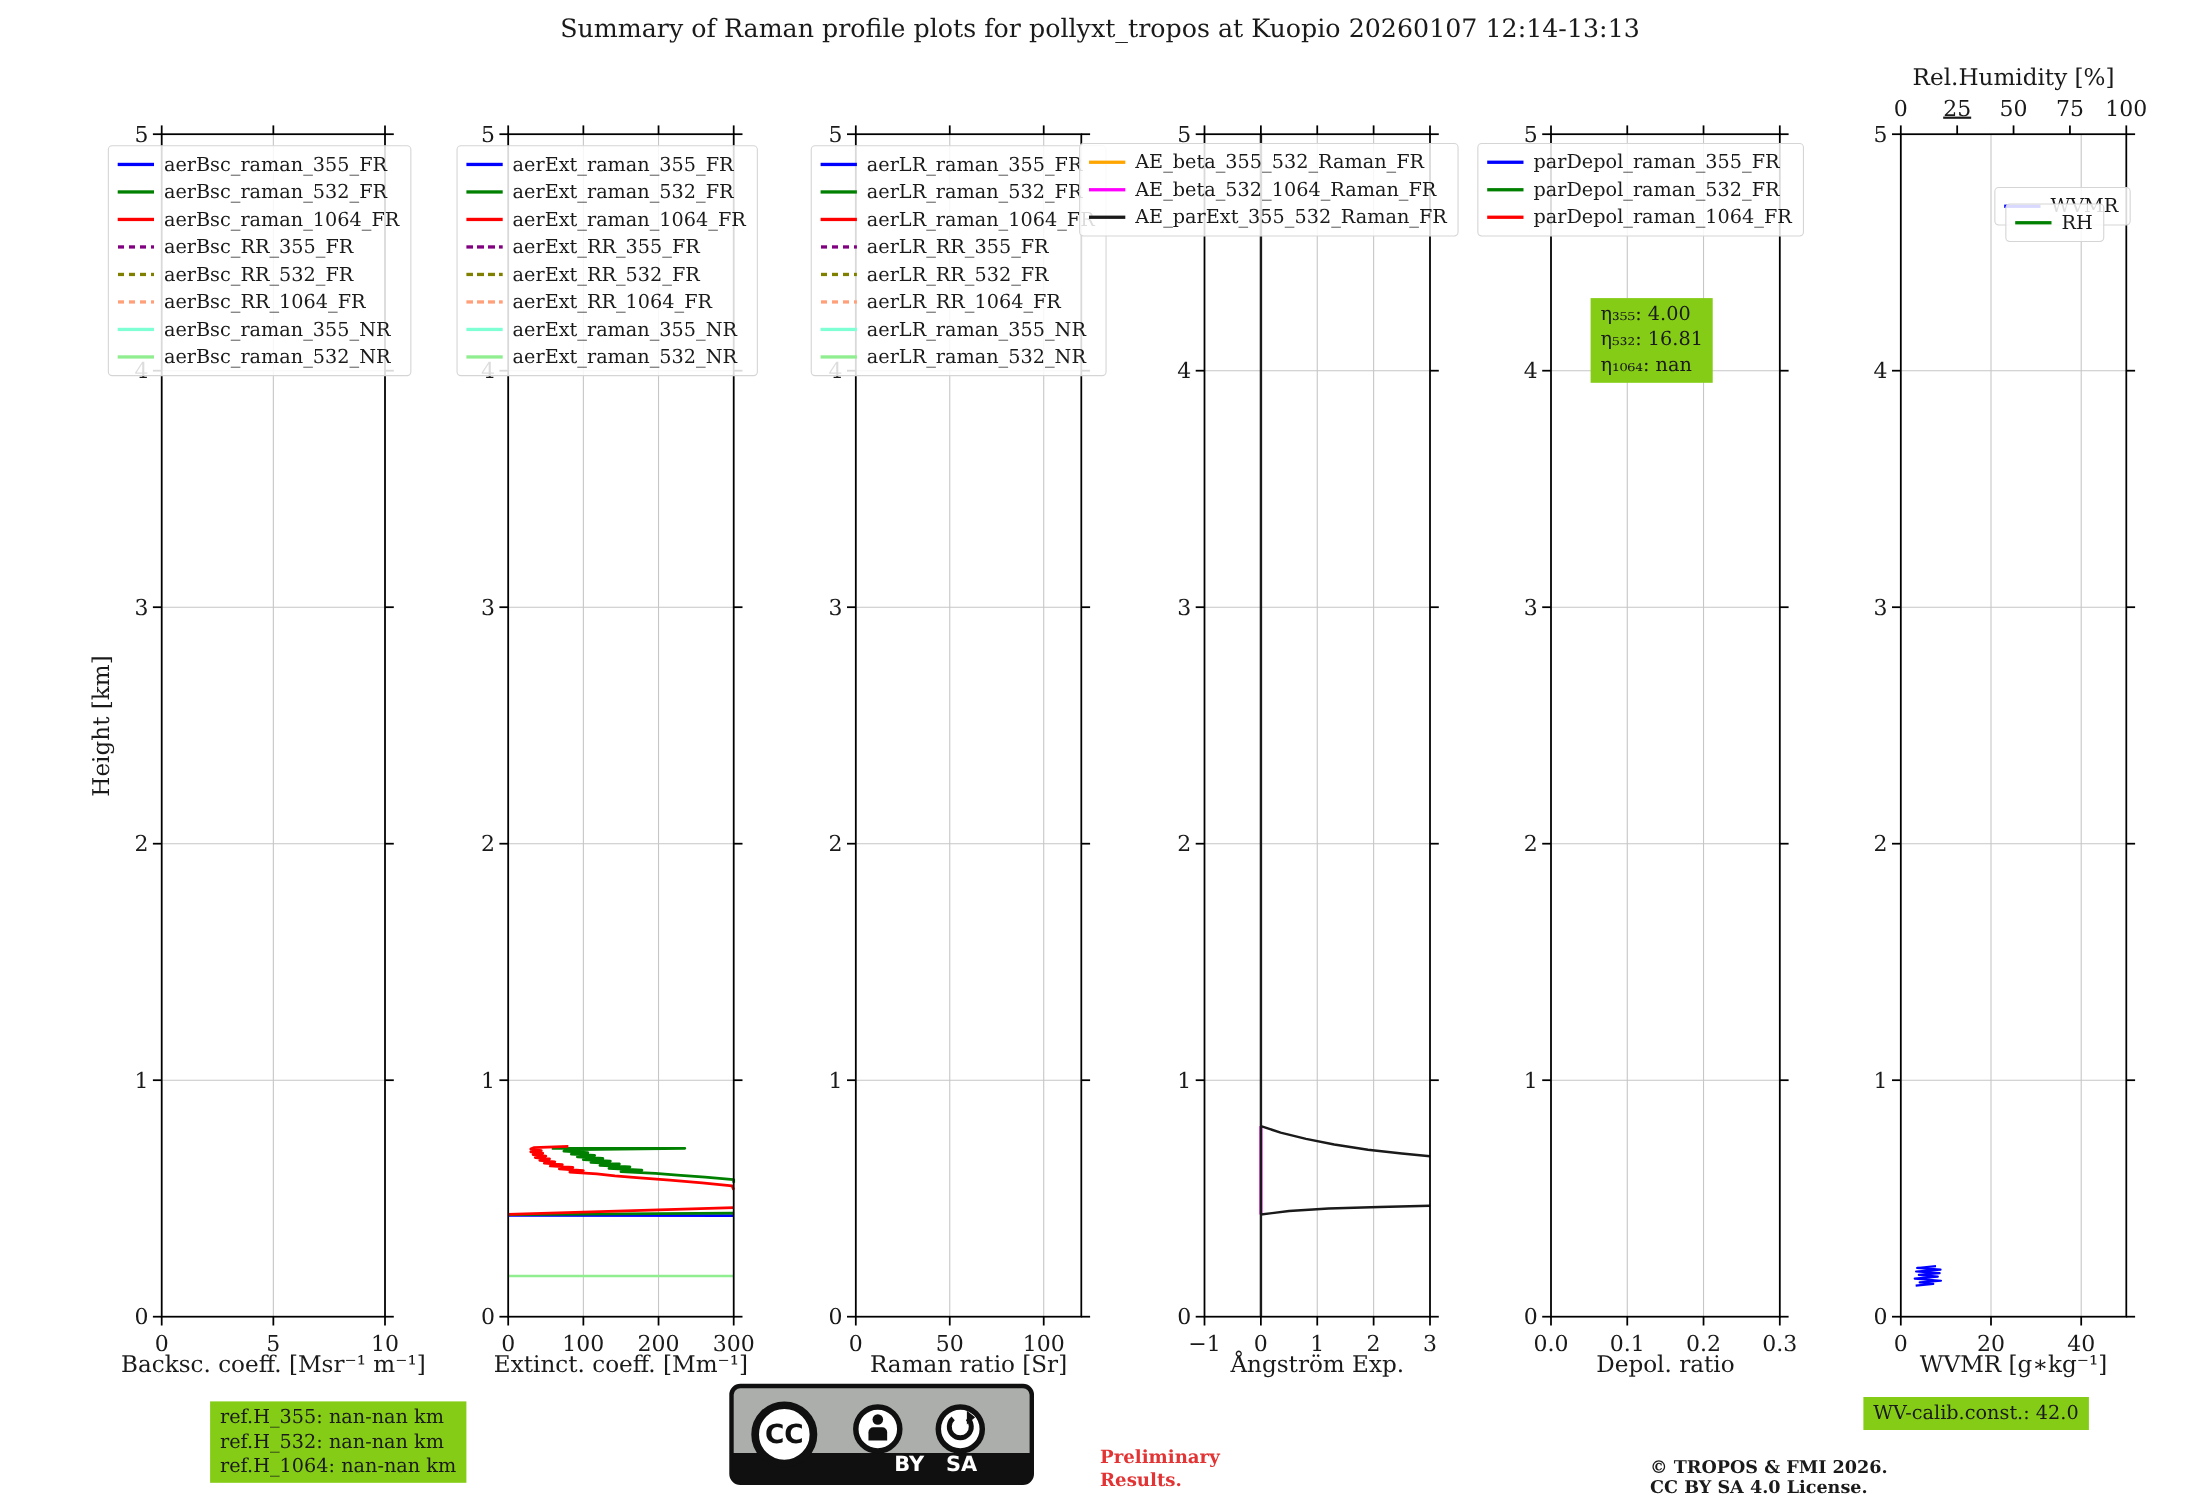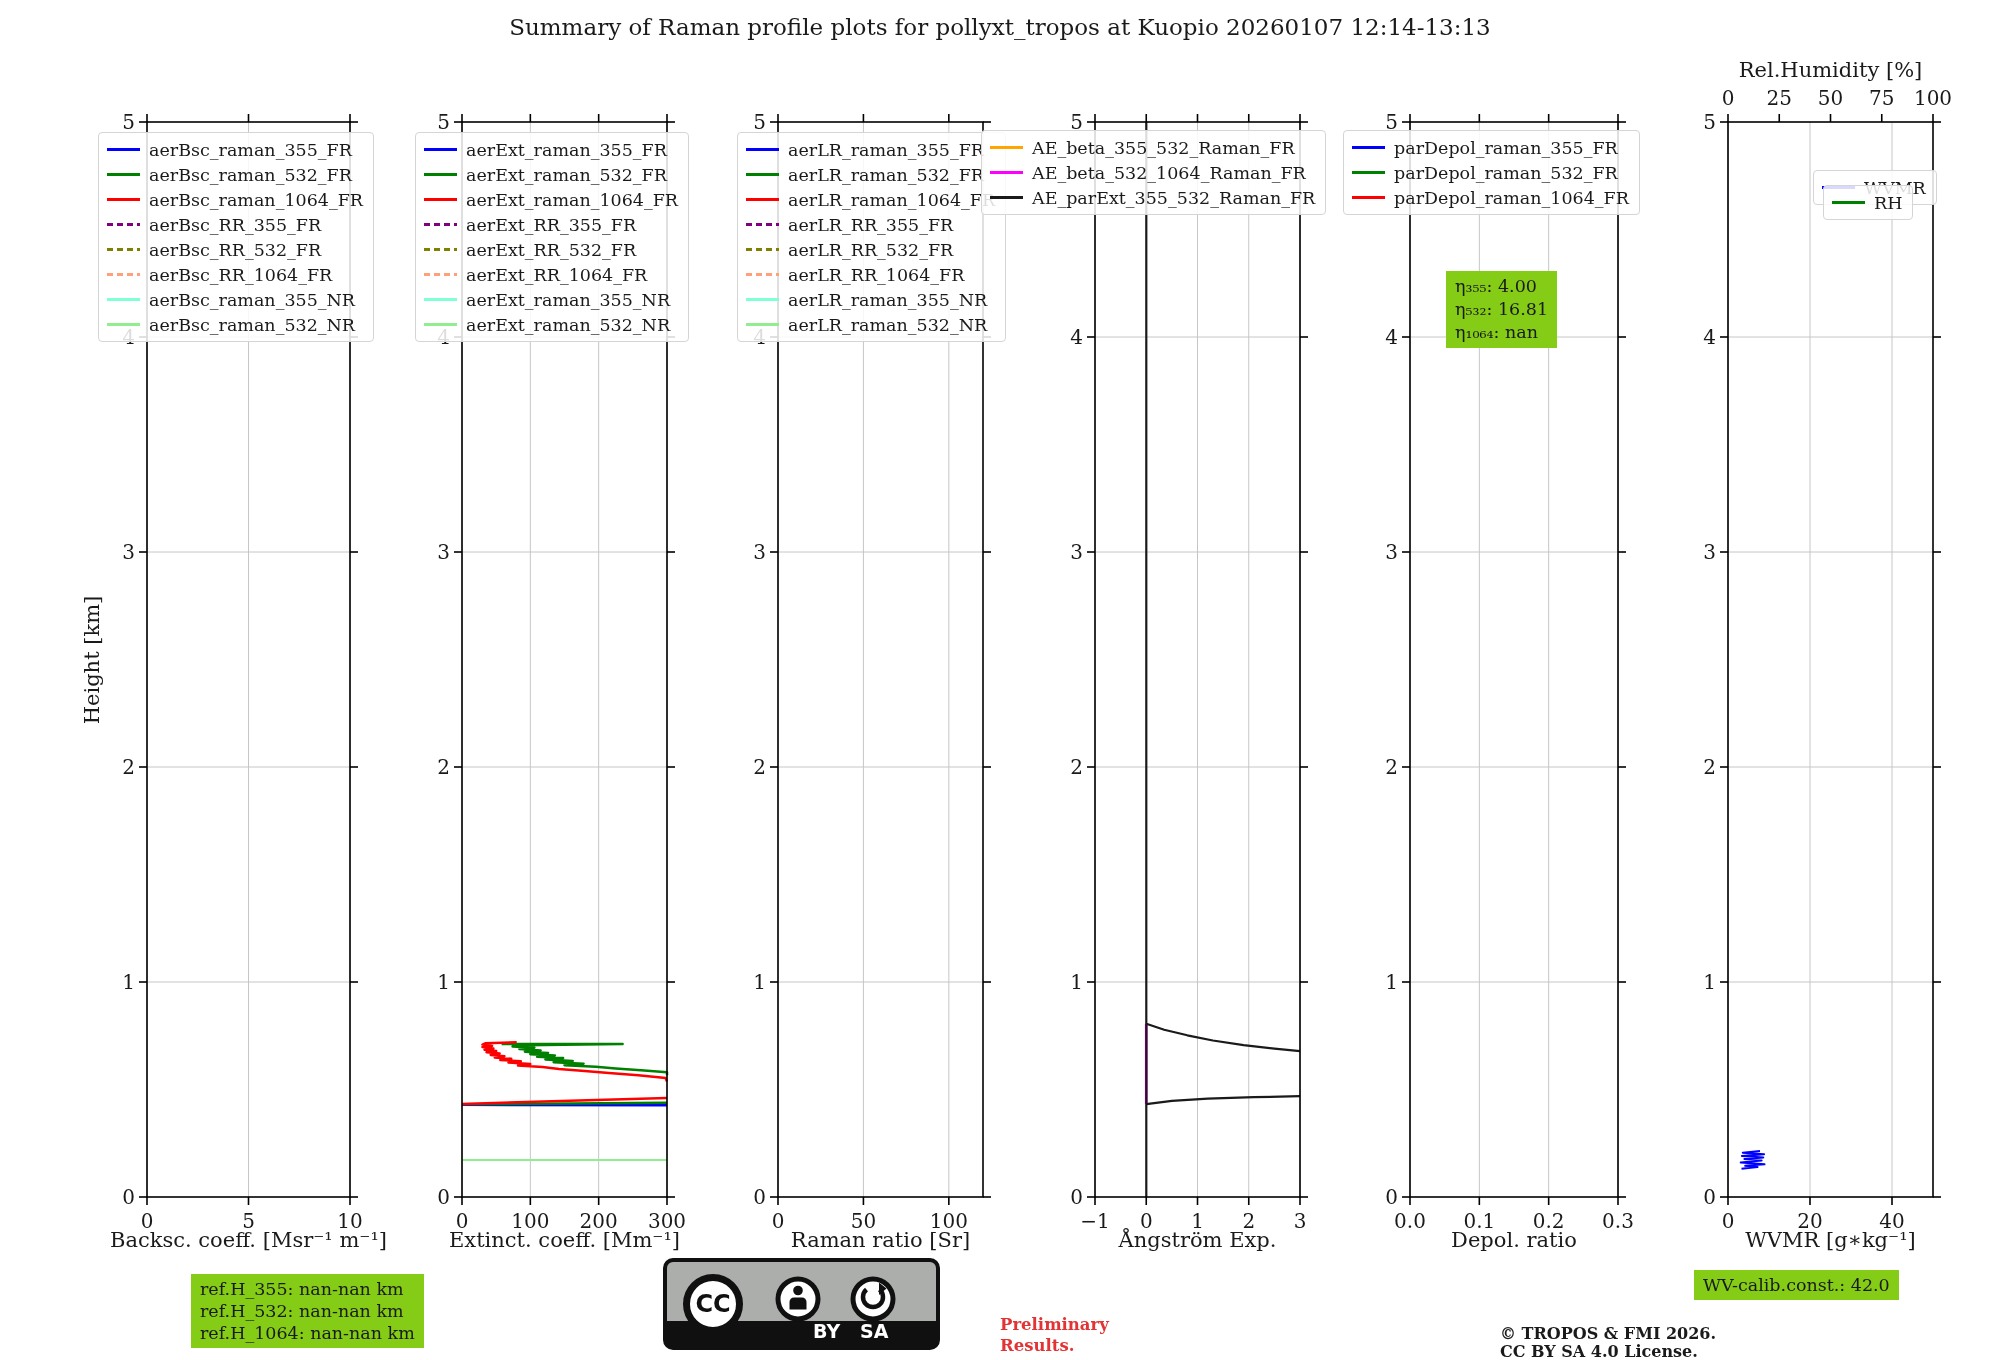--- a/index.html
+++ b/index.html
@@ -460,21 +460,21 @@
     <div class="ticklab" style="left: 1810px; top: 1209px;">20</div>
     <div class="ticklab" style="left: 1892px; top: 1209px;">40</div>
     <div class="yticklab" style="left: 1716px; top: 1197px;">0</div>
     <div class="yticklab" style="left: 1716px; top: 982px;">1</div>
     <div class="yticklab" style="left: 1716px; top: 767px;">2</div>
     <div class="yticklab" style="left: 1716px; top: 552px;">3</div>
     <div class="yticklab" style="left: 1716px; top: 337px;">4</div>
     <div class="yticklab" style="left: 1716px; top: 122px;">5</div>
     <div class="xlab" style="left: 1830.5px; top: 1228px;">WVMR [g∗kg⁻¹]</div>
     <div class="ticklab" style="left: 1728px; top: 86px;">0</div>
-    <div class="ticklab" style="left: 1779.25px; top: 86px;">25</div>
+    <div class="ticklab" style="left: 1779.25px; top: 86px; text-decoration: underline;">25</div>
     <div class="ticklab" style="left: 1830.5px; top: 86px;">50</div>
     <div class="ticklab" style="left: 1881.75px; top: 86px;">75</div>
     <div class="ticklab" style="left: 1933px; top: 86px;">100</div>
     <div class="xlab" style="left: 1830.5px; top: 58px;">Rel.Humidity [%]</div>
     <div class="legend" style="left: 1813px; top: 130px; margin-top: 40px;">
       <div class="lg-item">
         <span class="lg-line" style="background: rgb(0, 0, 255);"></span>
         <span class="lg-label">WVMR</span>
       </div>
     </div>

